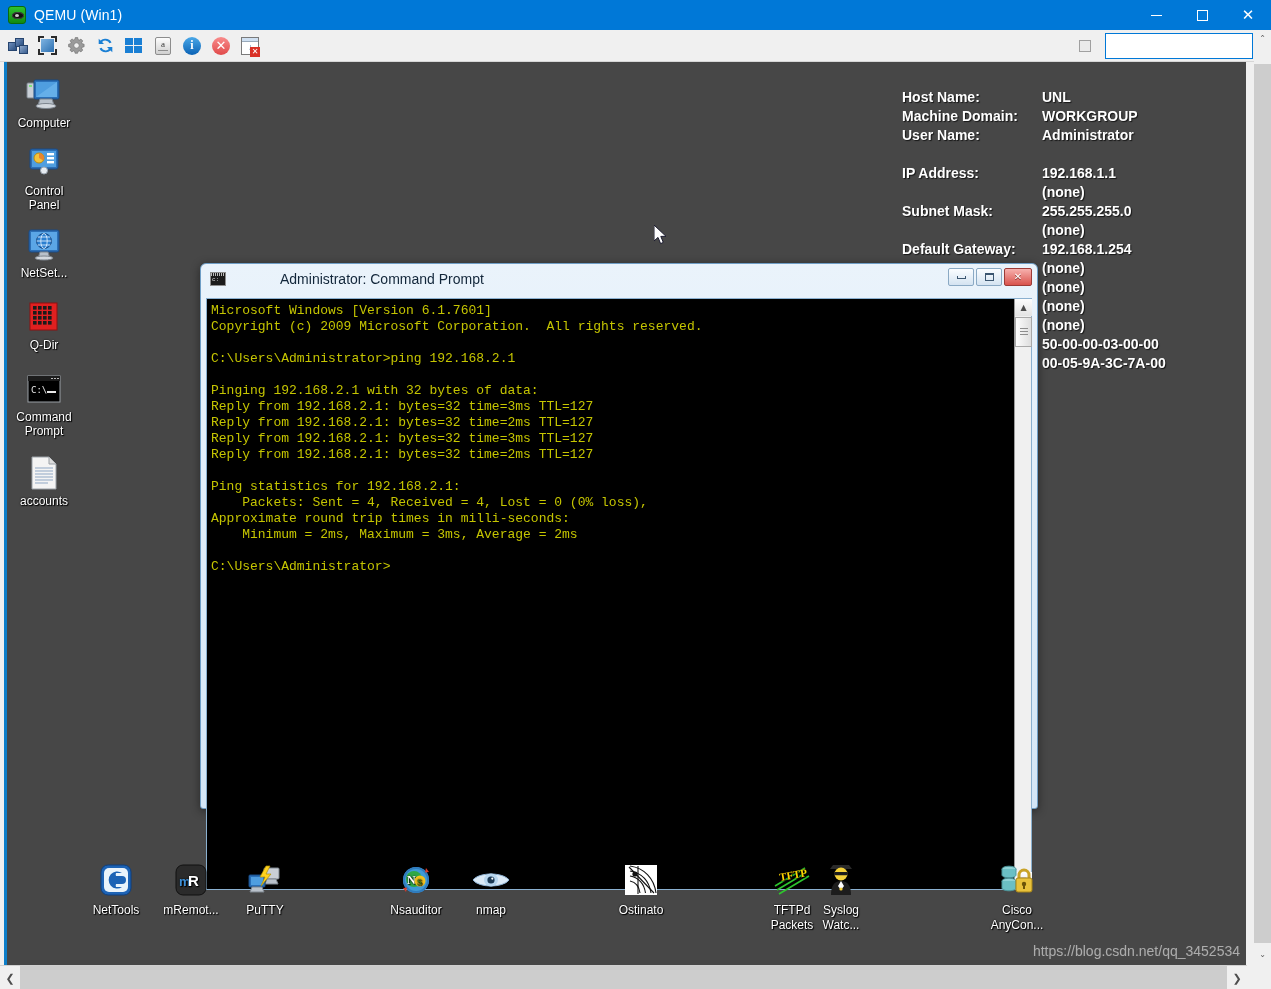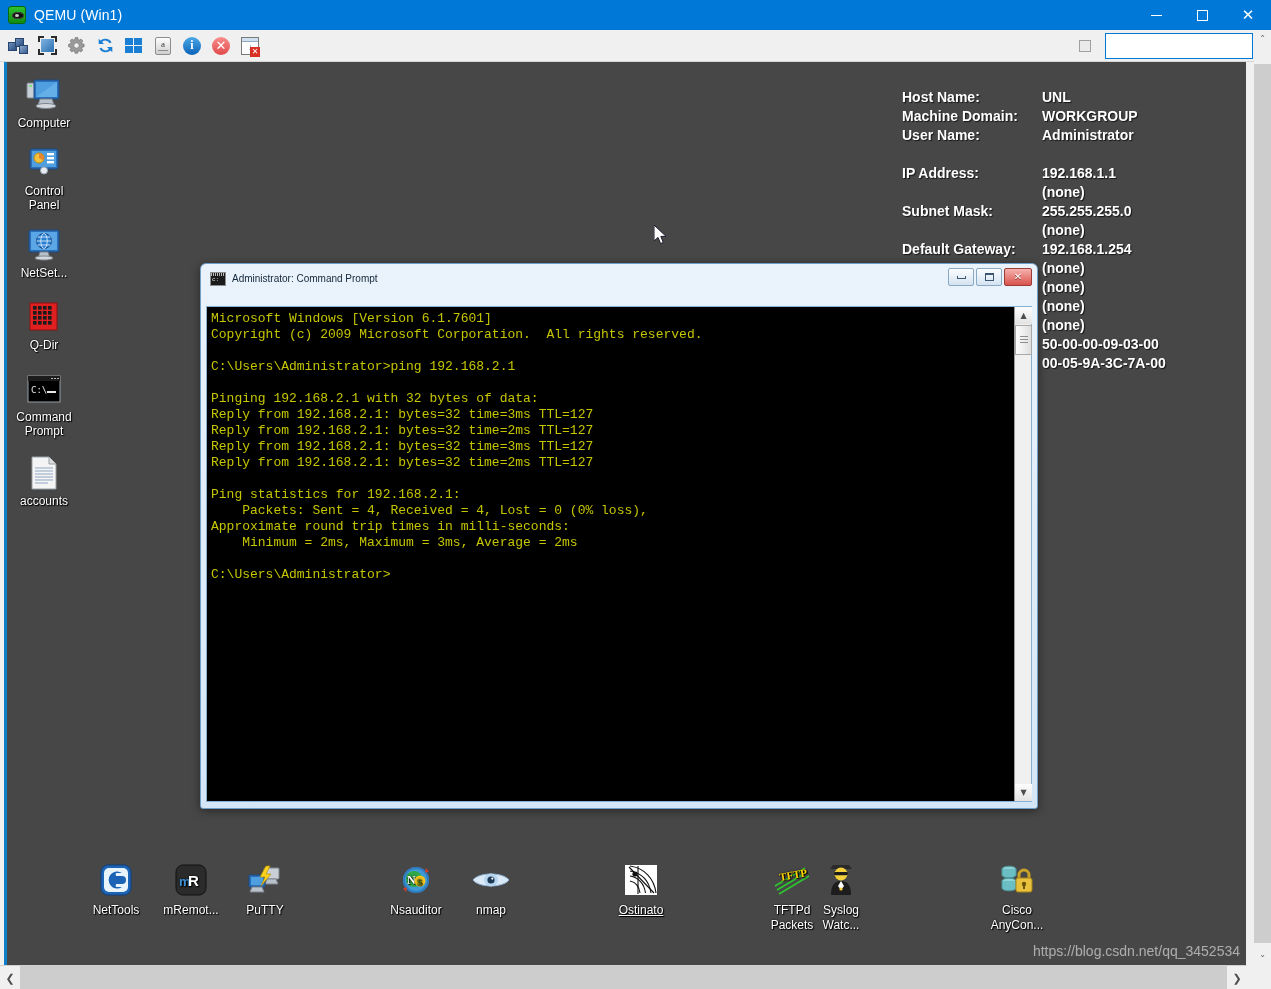--- a/index.html
+++ b/index.html
@@ -249,22 +249,23 @@
   }
   .cmd-ticon::before {
     content:""; position:absolute; left:0; top:0; right:0; height:3px;
     background: repeating-linear-gradient(90deg,#bbb 0 1px, #1b1b1b 1px 2px);
   }
   .cmd-ticon::after {
     content:"c:"; position:absolute; left:1px; top:3px;
     color:#ddd; font-size:6px; line-height:7px; font-family:"Liberation Mono", monospace;
   }
   .cmd-title {
-    font-size: 10px; color: #12263a;
+    font-size: 14px; color: #12263a;
     font-family: "Liberation Sans", sans-serif;
+    margin-left: 48px;
   }
   .cmd-ctrls {
     position: absolute; right: 2px; top: 1px;
     display: flex; gap: 2px;
   }
   .cmd-btn {
     width: 26px; height: 18px;
     border: 1px solid #8aa9c4;
     border-radius: 2px;
     background: linear-gradient(#fbfdff, #d4e3f1);
@@ -274,22 +275,22 @@
     background: linear-gradient(#f7b1ae,#d9524c);
     border-color: #9c3a36;
     width: 28px;
   }
   .cmd-btn .g-min { width:9px; height:3px; border:1px solid #3c5670; border-top:none; }
   .cmd-btn .g-max { width:9px; height:8px; border:1px solid #3c5670; border-top-width:2px; }
   .cmd-btn .g-x { color:#fff; font-size:10px; line-height:10px; font-weight:bold; font-family:"DejaVu Sans",sans-serif; text-shadow:0 1px 0 #7a2a26;}
 
   .cmd-body {
     position: relative;
-    margin: 16px 2px 2px 2px;
-    height: 496px;
+    margin: 8px 2px 2px 2px;
+    height: 592px;
     background: #000000;
     border: 1px solid #8ab0d0;
     display: flex;
   }
   .cmd-screen {
     flex: 1 1 auto;
     color: #c5c500;
     font-family: "Liberation Mono", "DejaVu Sans Mono", monospace;
     font-size: 13px;
     line-height: 16px;
@@ -630,21 +631,21 @@
         <div class="bg-blank"></div>
         <div>192.168.1.1</div>
         <div>(none)</div>
         <div>255.255.255.0</div>
         <div>(none)</div>
         <div>192.168.1.254</div>
         <div>(none)</div>
         <div>(none)</div>
         <div>(none)</div>
         <div>(none)</div>
-        <div>50-00-00-09-03-00</div>
+        <div>50-00-00-03-00-00</div>
         <div>00-05-9A-3C-7A-00</div>
       </div>
     </div>
 
     <div class="cmdwin">
       <div class="cmd-titlebar">
         <span class="cmd-ticon"></span>
         <span class="cmd-title">Administrator: Command Prompt</span>
         <div class="cmd-ctrls">
           <div class="cmd-btn">
@@ -761,21 +762,21 @@
               <path d="M6 2c14 2 24 12 26 27"></path>
               <path d="M6 7c11 2 19 9 21 22"></path>
               <path d="M6 12c8 1.6 14 7 15.5 17"></path>
               <path d="M6 17c5 1 9 5 10 12"></path>
               <path d="M5 3 L30 29"></path>
               <path d="M14 2 L14 30"></path>
             </g>
             <circle cx="11" cy="10" r="2.6" fill="#111"></circle>
           </svg>
         </div>
-        <div class="dock-lab" style="white-space:pre-line;text-decoration:underline;">Ostinato</div>
+        <div class="dock-lab" style="white-space:pre-line;">Ostinato</div>
       </div>
 
       <div class="dock-item" style="left:742px; top:0;">
         <div class="dock-art">
           <svg width="40" height="32" viewBox="0 0 40 32">
             <g stroke="#2ec62e" stroke-width="1.6">
               <path d="M3 22 L33 4"></path>
                 <path d="M5 26 L35 8"></path>
                 <path d="M7 30 L37 12"></path>
             </g>

